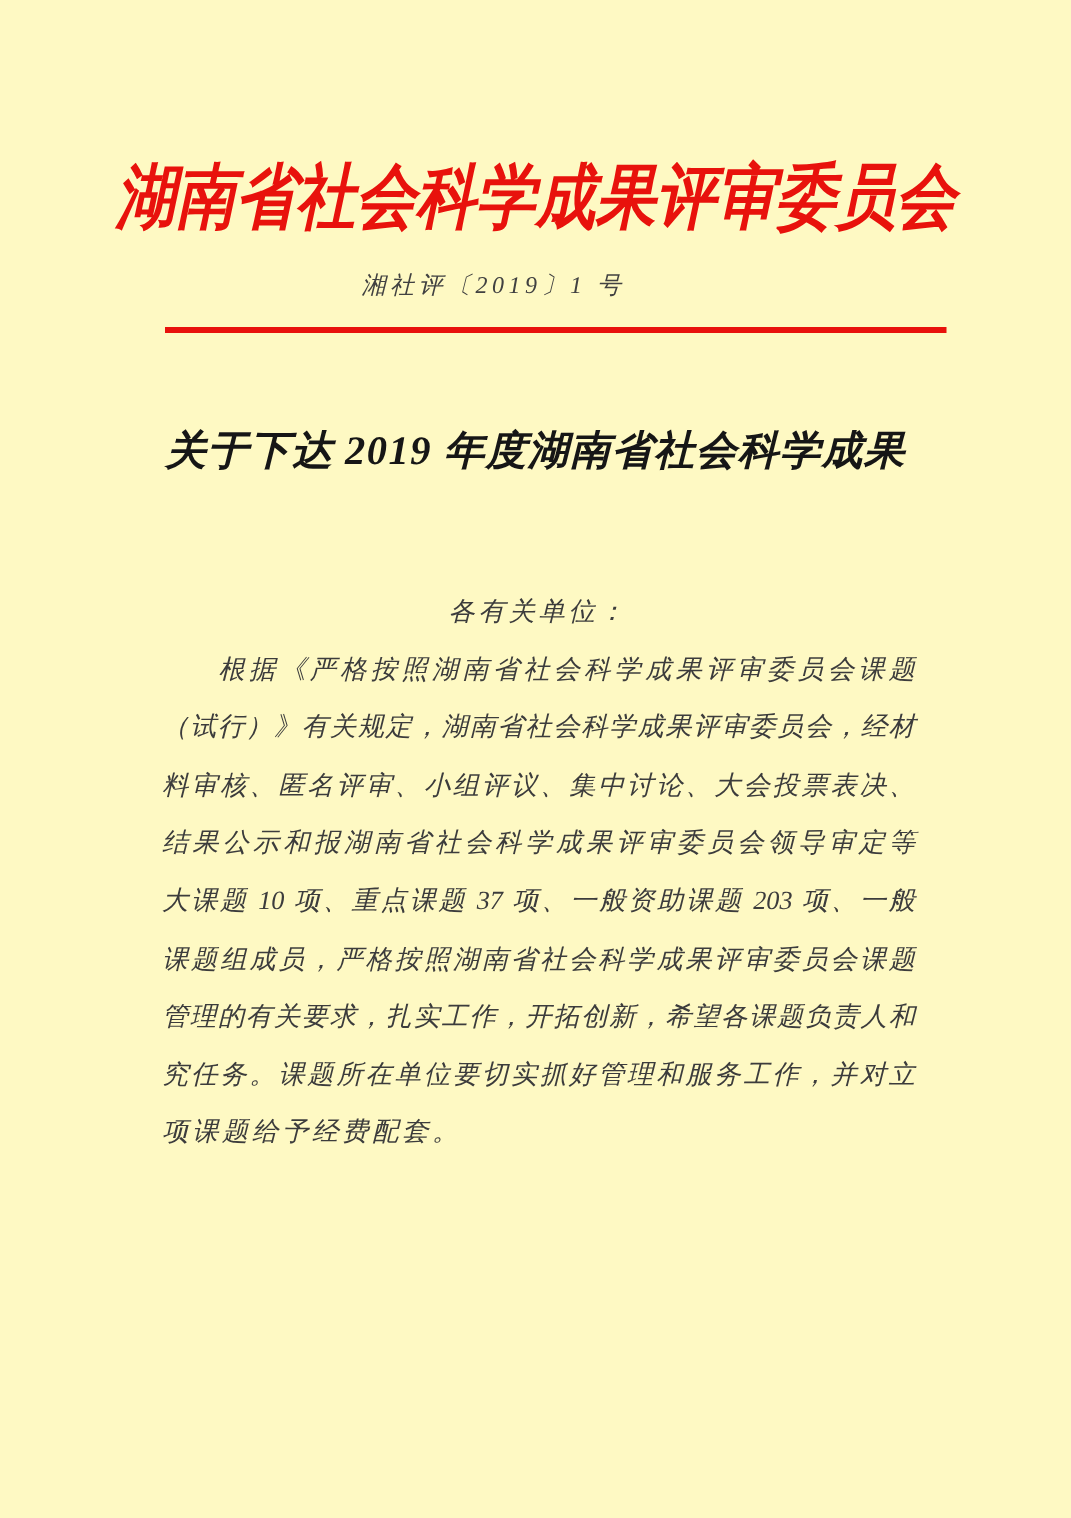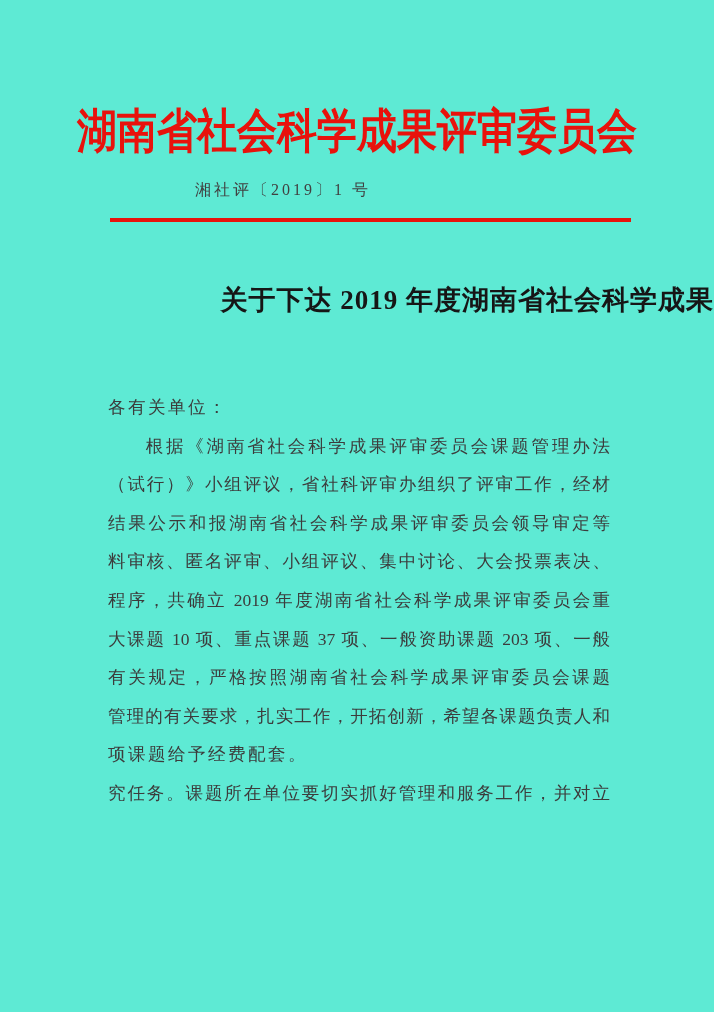--- a/index.html
+++ b/index.html
@@ -4,23 +4,24 @@
 <style>
   html, body {
     margin: 0;
     padding: 0;
     background: #ffffff;
   }
   .page {
     position: relative;
     width: 714px;
     height: 1012px;
-    background: #5eead4;
+    background: #fef9c3;
     overflow: hidden;
     font-family: "Liberation Serif", "DejaVu Serif", serif;
+    font-style: italic;
   }
   .org-title {
     position: absolute;
     top: 99px;
     left: 0;
     width: 714px;
     text-align: center;
     font-size: 40px;
     font-weight: bold;
     color: #e8120c;
@@ -32,53 +33,54 @@
   .doc-number {
     position: absolute;
     top: 180px;
     left: 0;
     width: 566px;
     text-align: center;
     font-size: 16px;
     color: #414141;
     letter-spacing: 3px;
     white-space: nowrap;
+    padding-left: 46px;
   }
   .red-rule {
     position: absolute;
     top: 218px;
     left: 110px;
     width: 521px;
     height: 4px;
     background: #e8120c;
   }
   .notice-title {
     position: absolute;
     top: 281px;
     left: 0;
     width: 714px;
-    text-align: right;
+    text-align: center;
     font-size: 27px;
     font-weight: bold;
     color: #161616;
     line-height: 38px;
     letter-spacing: 1px;
   }
   .doc-body {
     position: absolute;
     top: 388px;
     left: 108px;
     width: 502px;
     font-size: 17.5px;
     color: #3c3c3c;
     line-height: 38.6px;
   }
   .salutation {
     letter-spacing: 2.5px;
-    text-align: left;
+    text-align: center;
   }
   .body-line {
     text-align: justify;
     text-align-last: justify;
   }
   .body-line.first {
     text-indent: 2.15em;
   }
   .body-line.last {
     text-align-last: left;
@@ -96,26 +98,25 @@
 
   <div class="red-rule"></div>
 
   <div class="notice-title">
     <div>关于下达 2019 年度湖南省社会科学成果</div>
   </div>
 
   <div class="doc-body">
     <div class="salutation">各有关单位：</div>
     <div>
-        <div class="body-line first">根据《湖南省社会科学成果评审委员会课题管理办法</div>
-        <div class="body-line">（试行）》小组评议，省社科评审办组织了评审工作，经材</div>
+        <div class="body-line first">根据《严格按照湖南省社会科学成果评审委员会课题</div>
+        <div class="body-line">（试行）》有关规定，湖南省社会科学成果评审委员会，经材</div>
+        <div class="body-line">料审核、匿名评审、小组评议、集中讨论、大会投票表决、</div>
         <div class="body-line">结果公示和报湖南省社会科学成果评审委员会领导审定等</div>
-        <div class="body-line">料审核、匿名评审、小组评议、集中讨论、大会投票表决、</div>
-        <div class="body-line">程序，共确立 2019 年度湖南省社会科学成果评审委员会重</div>
         <div class="body-line">大课题 10 项、重点课题 37 项、一般资助课题 203 项、一般</div>
-        <div class="body-line">有关规定，严格按照湖南省社会科学成果评审委员会课题</div>
+        <div class="body-line">课题组成员，严格按照湖南省社会科学成果评审委员会课题</div>
         <div class="body-line">管理的有关要求，扎实工作，开拓创新，希望各课题负责人和</div>
+        <div class="body-line">究任务。课题所在单位要切实抓好管理和服务工作，并对立</div>
         <div class="body-line last">项课题给予经费配套。</div>
-        <div class="body-line">究任务。课题所在单位要切实抓好管理和服务工作，并对立</div>
       </div>
   </div>
 
 </div>
 
 </body></html>

